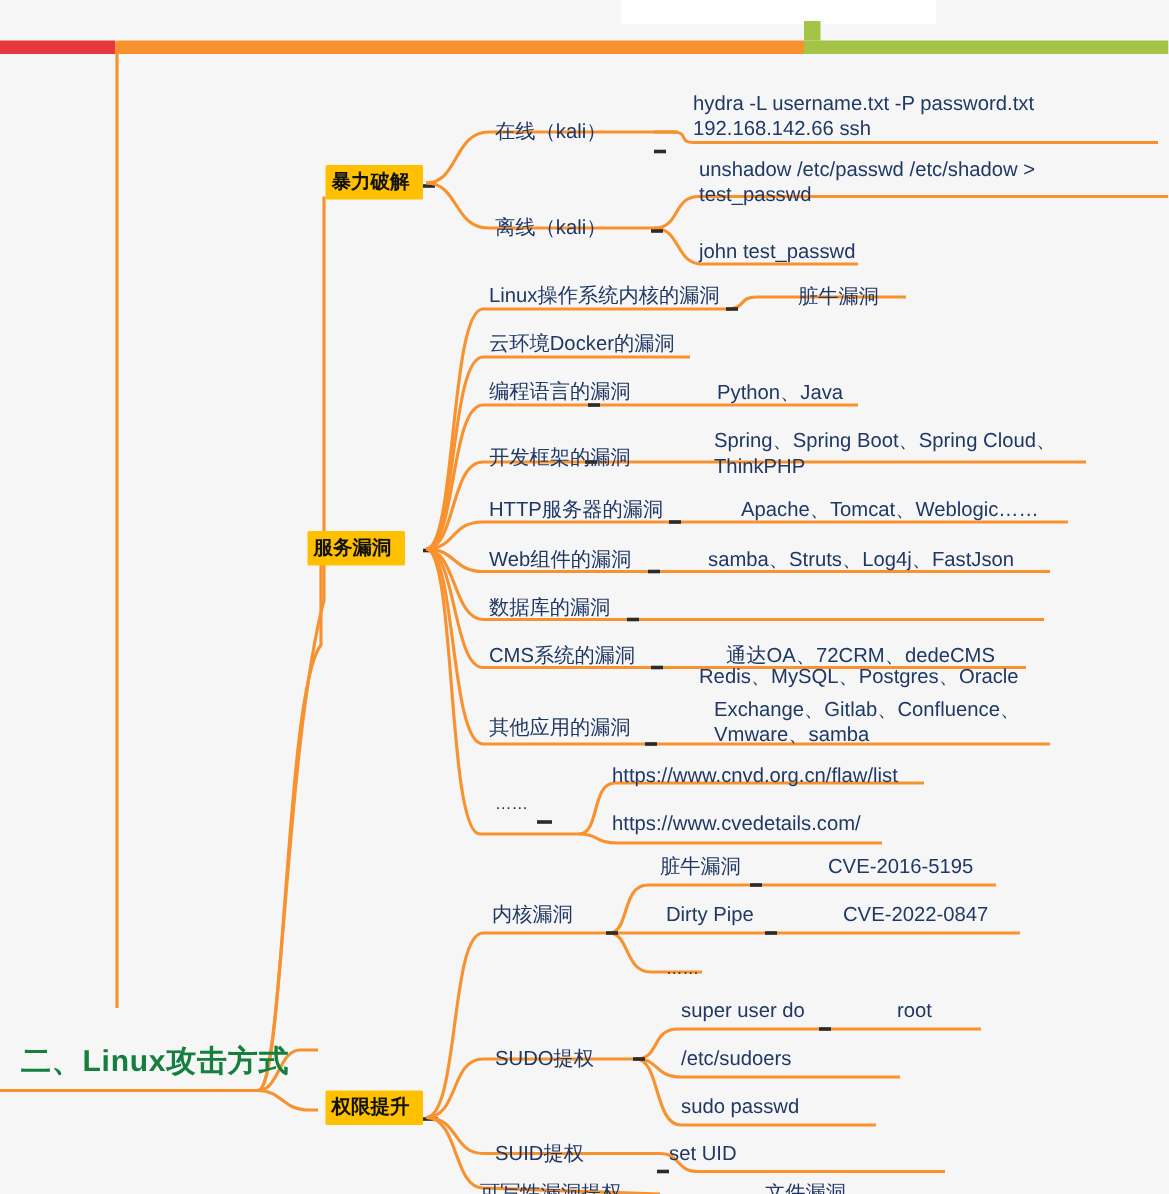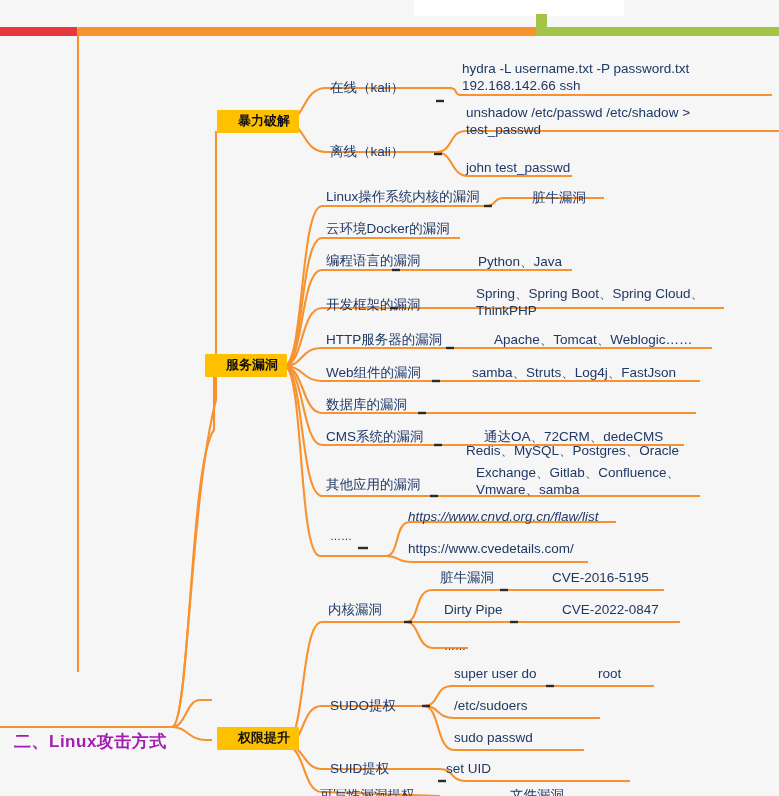--- a/index.html
+++ b/index.html
@@ -26,24 +26,24 @@
   svg.links path{fill:none;stroke:#f7922f;stroke-width:2.1;}
   svg.links line.tick{stroke:#2b2b2b;stroke-width:2.4;}
 
   
   .node{position:absolute;color:#1f3864;font-size:13.5px;line-height:17px;white-space:nowrap;}
   .node.wrap{white-space:normal;}
   .node.dots{color:#2b2b2b;font-size:11px;letter-spacing:0px;}
 
   
   .chip{position:absolute;background:#ffc000;color:#111111;font-size:13px;font-weight:700;
-        padding:3px 9px 4px 21px;line-height:16px;border-radius:1px;white-space:nowrap;}
-
-  
-  .root{position:absolute;color:#a21caf;font-size:17px;font-weight:700;white-space:nowrap;letter-spacing:.5px;margin-top:36px;}
+        padding:3px 9px 4px 4px;line-height:16px;border-radius:1px;white-space:nowrap;}
+
+  
+  .root{position:absolute;color:#15803d;font-size:20px;font-weight:700;white-space:nowrap;letter-spacing:.5px;}
 
   
   .clip-bottom{position:absolute;overflow:hidden;}
 </style>
 </head>
 <body>
 
 <div id="stage">
 
   <div class="topcard">
@@ -167,21 +167,21 @@
   <div class="node" style="left:326px;top:396px;">数据库的漏洞</div>
   <div class="node" style="left:466px;top:396px;margin-top:46px;">Redis、MySQL、Postgres、Oracle</div>
 
   <div class="node" style="left:326px;top:428px;">CMS系统的漏洞</div>
   <div class="node" style="left:484px;top:428px;">通达OA、72CRM、dedeCMS</div>
 
   <div class="node" style="left:326px;top:476px;">其他应用的漏洞</div>
   <div class="node wrap" style="left:476px;top:464px;width:238px;">Exchange、Gitlab、Confluence、Vmware、samba</div>
 
   <div class="node dots" style="left:330px;top:528px;">……</div>
-  <div class="node" style="left:408px;top:508px;font-style:italic;">https://www.cnvd.org.cn/flaw/list</div>
+  <div class="node" style="left:408px;top:508px;">https://www.cnvd.org.cn/flaw/list</div>
   <div class="node" style="left:408px;top:540px;">https://www.cvedetails.com/</div>
 
   <div class="node" style="left:328px;top:601px;">内核漏洞</div>
   <div class="node" style="left:440px;top:569px;">脏牛漏洞</div>
   <div class="node" style="left:552px;top:569px;text-align:right;">CVE-2016-5195</div>
   <div class="node" style="left:444px;top:601px;">Dirty Pipe</div>
   <div class="node" style="left:562px;top:601px;">CVE-2022-0847</div>
   <div class="node dots" style="left:444px;top:638px;">……</div>
 
   <div class="node" style="left:330px;top:697px;">SUDO提权</div>

